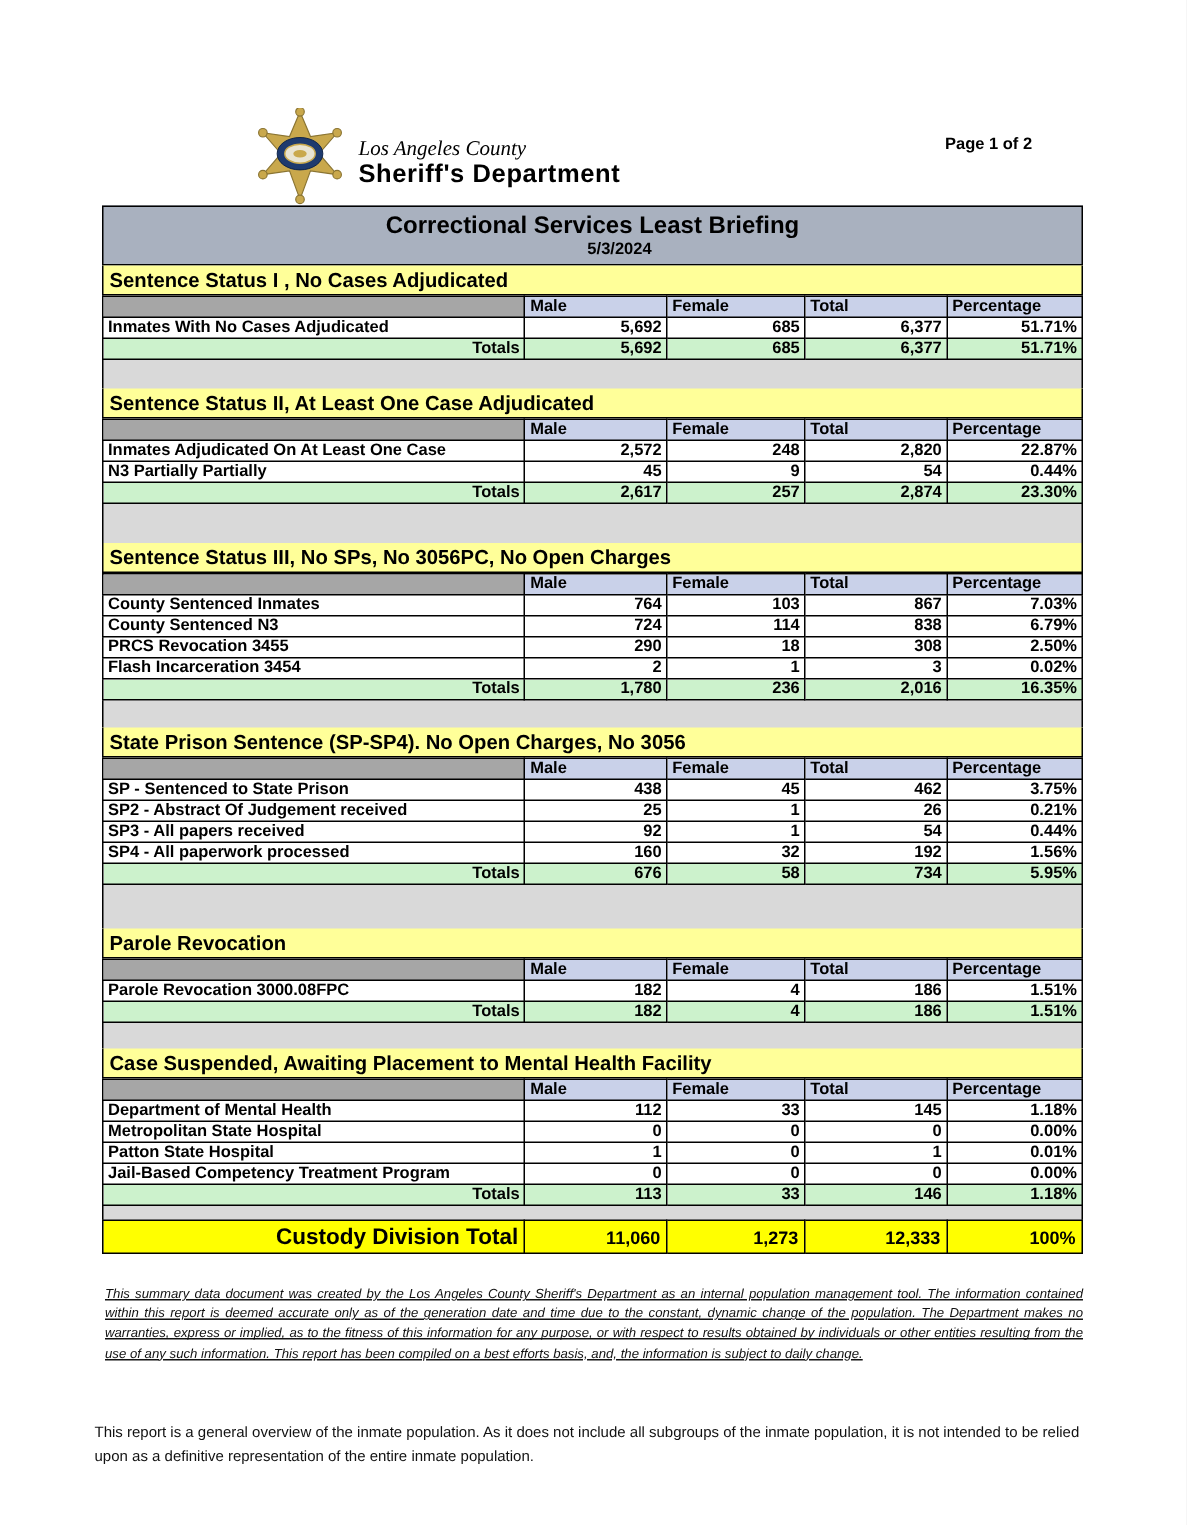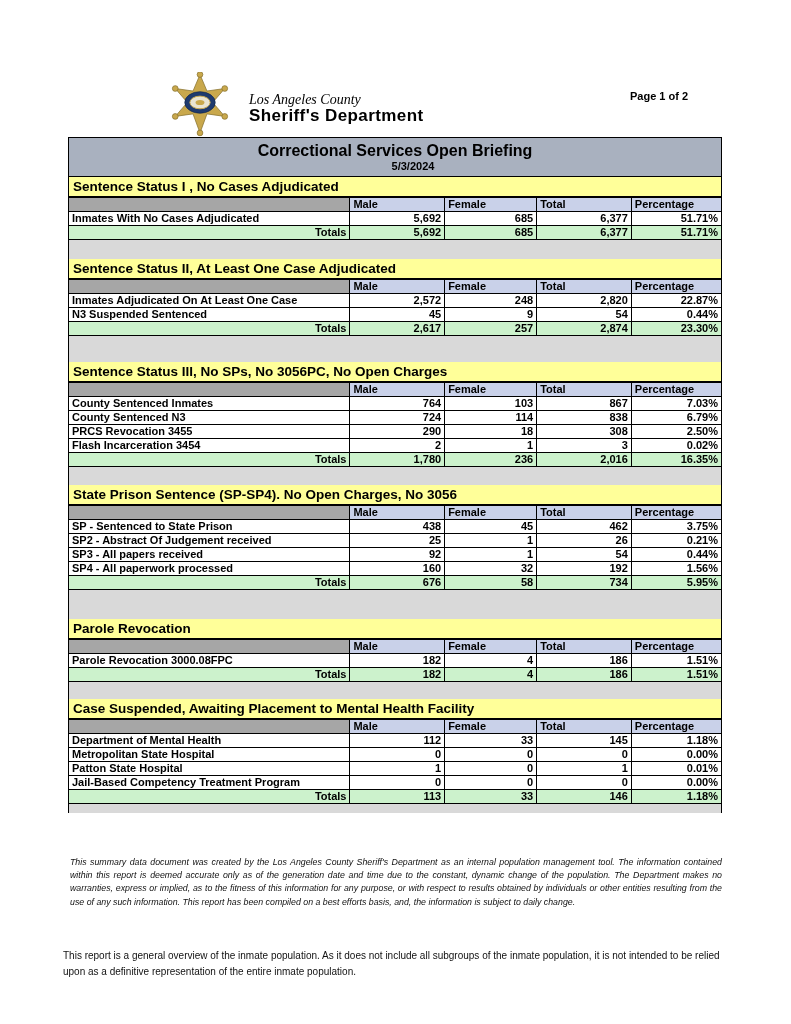--- a/index.html
+++ b/index.html
@@ -8,21 +8,21 @@
     width:791px; height:1024px;
     font-family:"Liberation Sans", sans-serif;
     position:relative;
     color:#000;
   }
   .page { position:relative; width:791px; height:1024px; overflow:hidden; }
 
   
   .hdr-block { position:absolute; left:168px; top:72px; display:flex; align-items:center; }
   .badge { width:64px; height:66px; }
-  .agency { margin-left:17px; padding-top:6px; }
+  .agency { margin-left:7px; padding-top:6px; }
   .agency-line1 { font-family:"Liberation Serif", serif; font-style:italic; font-size:14px; line-height:15px; }
   .agency-line2 { font-size:17px; font-weight:bold; letter-spacing:.4px; line-height:18px; }
   .page-indicator { position:absolute; left:630px; top:90px; font-size:11px; font-weight:bold; }
 
   
   .doc { position:absolute; left:68px; top:137px; width:654px; background:#D9D9D9; }
 
   .title-bar { background:#A9B1BF; border:1px solid #000; text-align:center; padding:4px 0 3px 0; }
   .title-bar .t1 { font-size:16px; font-weight:bold; line-height:18px; }
   .title-bar .t2 { font-size:11px; font-weight:bold; line-height:13px;padding-left:36px; }
@@ -49,20 +49,21 @@
   table.grand { width:100%; border-collapse:collapse; table-layout:fixed; }
   table.grand td { border:1px solid #000; background:#FFFF00; font-weight:bold; text-align:right; padding:3px 4px 2px 3px; white-space:nowrap; }
   table.grand td.g-label { font-size:15px; line-height:16px; }
   table.grand td.g-num { font-size:12px; line-height:16px; }
 
   
   .disclaimer {
     position:absolute; left:70px; top:856px; width:652px;
     font-size:8.8px; font-style:italic; line-height:1.5; color:#111;
     text-align:justify;
+    text-decoration:underline;
   }
   .footnote {
     position:absolute; left:63px; top:948px; width:664px;
     font-size:10px; line-height:1.6; color:#111;
   }
 </style>
 </head>
 <body>
 
 <div class="page">
@@ -85,21 +86,21 @@
     <div class="agency">
       <div class="agency-line1">Los Angeles County</div>
       <div class="agency-line2">Sheriff's Department</div>
     </div>
   </div>
   <div class="page-indicator">Page 1 of 2</div>
 
   <div class="doc">
 
     <div class="title-bar">
-      <div class="t1">Correctional Services Open Briefing</div>
+      <div class="t1">Correctional Services Least Briefing</div>
       <div class="t2">5/3/2024</div>
     </div>
 
     <div>
       <div class="sec-title">Sentence Status I , No Cases Adjudicated</div>
       <table class="tbl">
         <colgroup>
             <col class="c-label">
             <col class="c-male">
             <col class="c-female">
@@ -152,21 +153,21 @@
           <td class="colhdr">Percentage</td>
         </tr>
         <tr>
           <td class="lbl">Inmates Adjudicated On At Least One Case</td>
           <td class="num">2,572</td>
           <td class="num">248</td>
           <td class="num">2,820</td>
           <td class="num">22.87%</td>
         </tr>
         <tr>
-          <td class="lbl">N3 Suspended Sentenced</td>
+          <td class="lbl">N3 Partially Partially</td>
           <td class="num">45</td>
           <td class="num">9</td>
           <td class="num">54</td>
           <td class="num">0.44%</td>
         </tr>
         <tr class="tot">
           <td class="lbl">Totals</td>
           <td class="num">2,617</td>
           <td class="num">257</td>
           <td class="num">2,874</td>
@@ -381,19 +382,37 @@
           <td class="num">113</td>
           <td class="num">33</td>
           <td class="num">146</td>
           <td class="num">1.18%</td>
         </tr>
       </tbody>
         </table>
     </div>
     <div class="gap" style="height:9px"></div>
 
+    <table class="grand">
+      <colgroup>
+          <col class="c-label">
+          <col class="c-male">
+          <col class="c-female">
+          <col class="c-total">
+          <col class="c-pct">
+        </colgroup>
+      <tbody>
+          <tr>
+        <td class="g-label">Custody Division Total</td>
+        <td class="g-num">11,060</td>
+        <td class="g-num">1,273</td>
+        <td class="g-num">12,333</td>
+        <td class="g-num">100%</td>
+      </tr>
+    </tbody>
+      </table>
 
   </div>
 
   <div class="disclaimer">This summary data document was created by the Los Angeles County Sheriff's Department as an internal population management tool.  The information contained within this report is deemed accurate only as of the generation date and time due to the constant, dynamic change of the population.  The Department makes no warranties, express or implied, as to the fitness of this information for any purpose, or with respect to results obtained by individuals or other entities resulting from the use of any such information.  This report has been compiled on a best efforts basis, and, the information is subject to daily change.</div>
   <div class="footnote">This report is a general overview of the inmate population.  As it does not include all subgroups of the inmate population, it is not intended to be relied upon as a definitive representation of the entire inmate population.</div>
 
 </div>
 
 </body></html>

